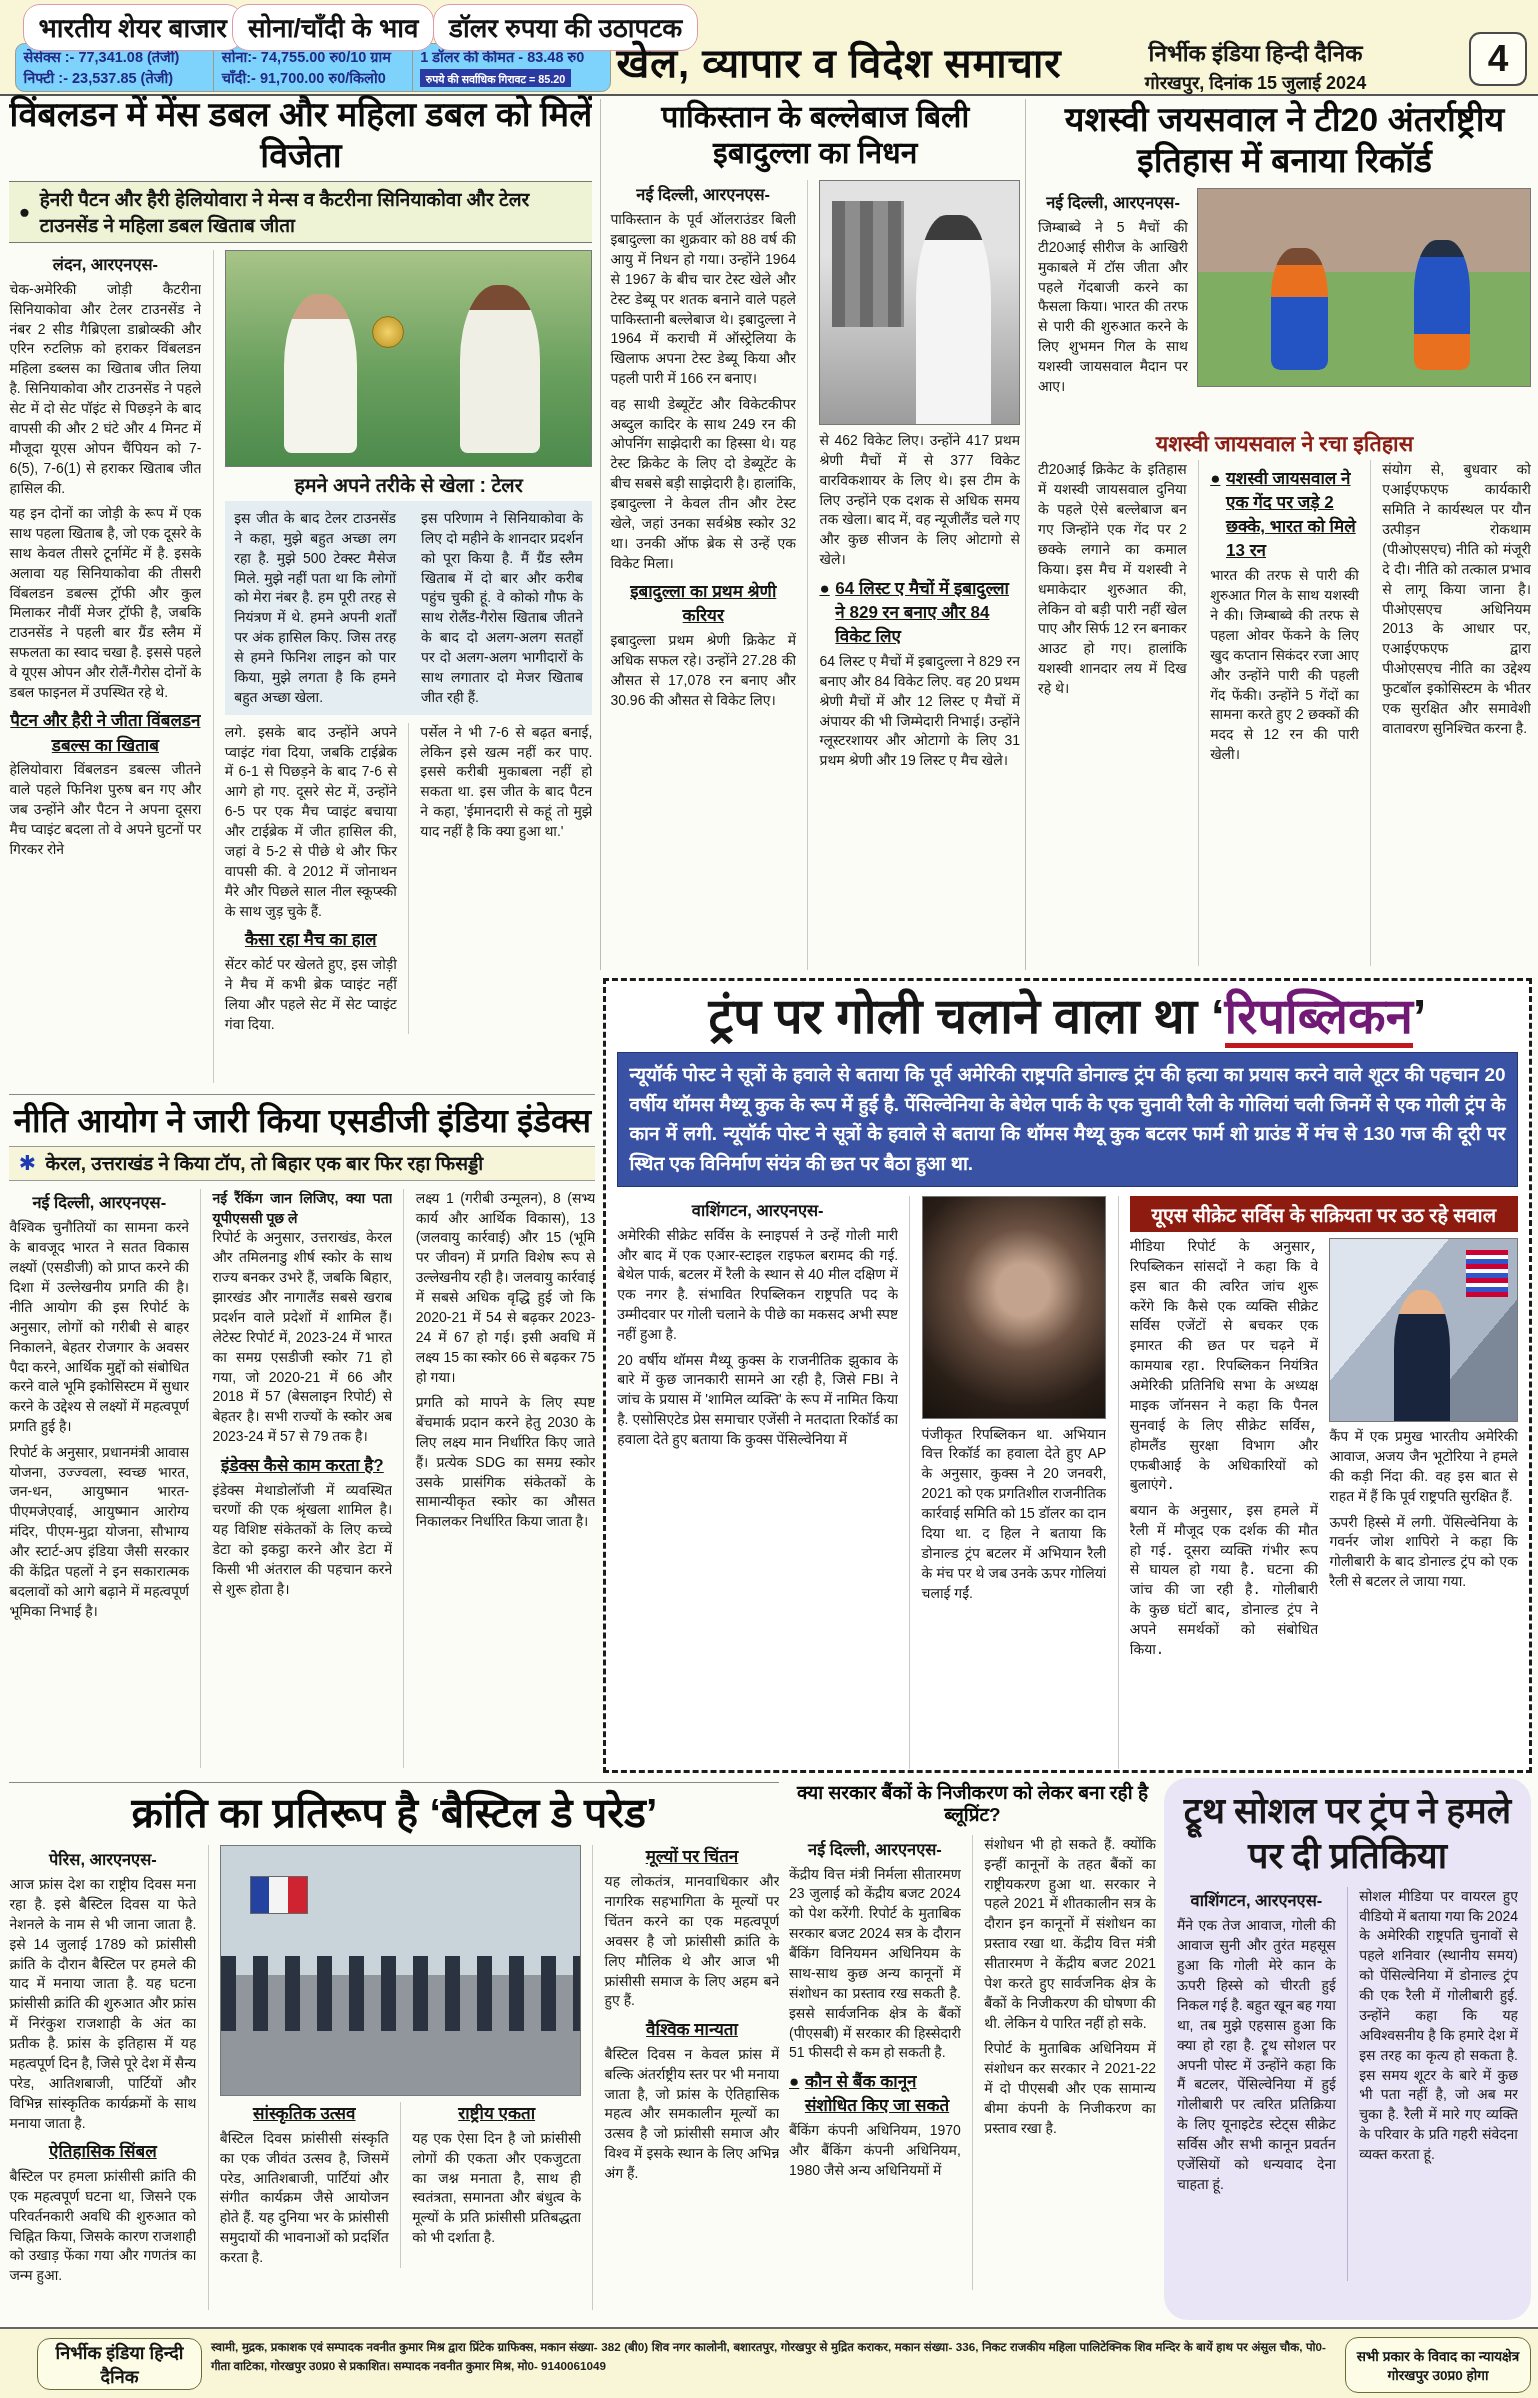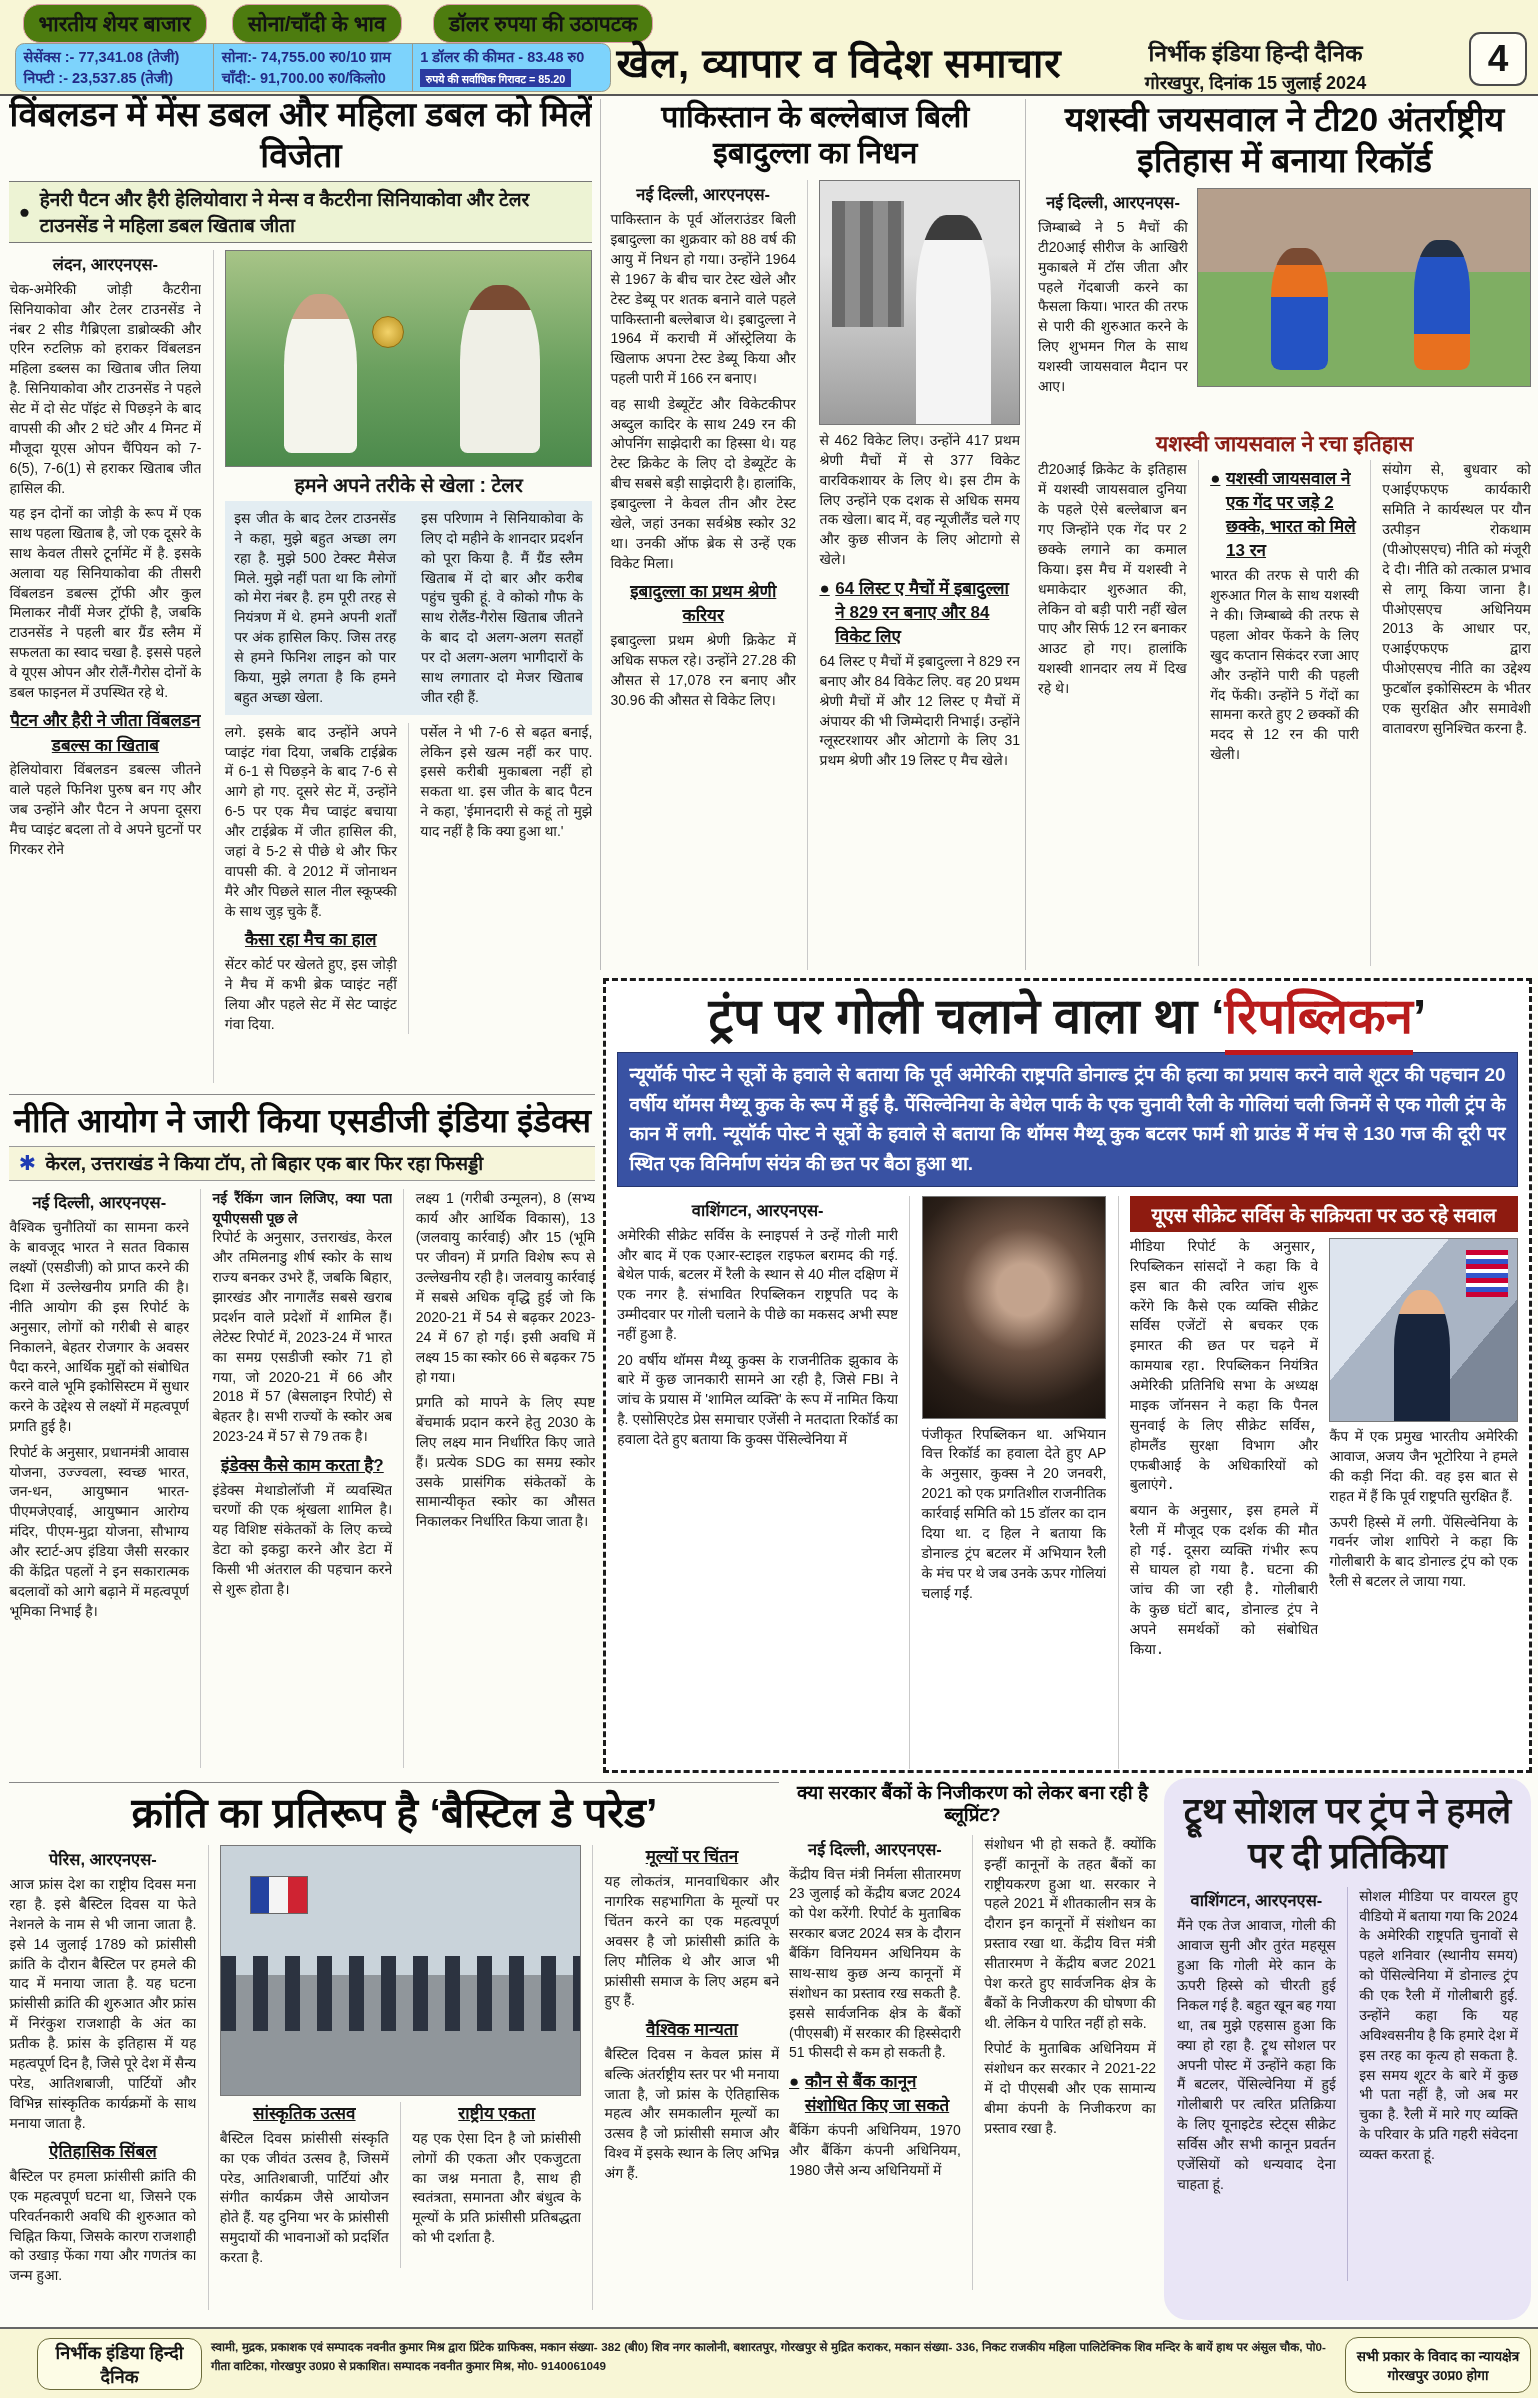--- a/index.html
+++ b/index.html
@@ -3,22 +3,22 @@
 <meta charset="utf-8">
 <style>
   *{margin:0;padding:0;box-sizing:border-box;}
   html,body{background:#9a9a9a;}
   body{font-family:"Liberation Sans","DejaVu Sans",sans-serif;color:#161616;}
   .page{position:relative;width:1538px;height:2399px;background:#fcfcf6;overflow:hidden;margin:0 auto;}
   .abs{position:absolute;}
   .art{position:absolute;overflow:hidden;}
   
   .topbar{left:0;top:0;width:1538px;height:96px;background:#f8f6d6;border-bottom:2.8px solid #555;}
-  .pill{position:absolute;top:3.7px;background:#4d7c0f;border:1.9px solid #dd9aa8;border-radius:17px;
-        font-weight:bold;font-size:21px;padding:4.7px 15px;white-space:nowrap;color:#131313;}
+  .pill{position:absolute;top:3.7px;background:#ffffff;border:1.9px solid #dd9aa8;border-radius:17px;
+        font-weight:bold;font-size:26px;padding:4.7px 15px;white-space:nowrap;color:#131313;}
   .tickframe{position:absolute;left:15px;top:43px;width:596px;height:49px;border:1.9px solid #9a9a8a;
              border-radius:9.4px;background:#7dd3fc;display:flex;}
   .tcell{flex:1;padding:2.8px 7.5px;overflow:hidden;}
   .tcell+.tcell{border-left:1.9px solid #9a9a8a;}
   .tline{font-weight:bold;font-size:14.5px;line-height:1.45;color:#232a86;white-space:nowrap;}
   .bluebar{display:inline-block;background:#2b3aa0;color:#fff;font-size:10.8px;font-weight:bold;
            padding:1.9px 5.6px;margin-top:0.9px;white-space:nowrap;}
   .section-title{left:614px;top:34px;width:450px;text-align:center;font-size:40px;font-weight:800;
                  letter-spacing:0.9px;color:#0c0c0c;white-space:nowrap;}
   .mast{left:1068px;top:37px;width:375px;text-align:center;}
@@ -65,21 +65,21 @@
   .ph-trump::after{content:"";position:absolute;right:5%;top:6%;width:22%;height:26%;
      background:repeating-linear-gradient(180deg,#c03 0 4.7px,#fff 4.7px 9.4px,#35c 9.4px 14px);}
   .ph-parade{background:linear-gradient(180deg,#c9d3da 0 52%,#90969b 52% 100%);}
   .ph-parade::before{content:"";position:absolute;left:0;top:44%;width:100%;height:30%;
      background:repeating-linear-gradient(90deg,#2c3340 0 15px,transparent 15px 32px);}
   .ph-parade::after{content:"";position:absolute;left:8%;top:12%;width:56px;height:36px;
      background:linear-gradient(90deg,#2442a0 0 33%,#f4f4f4 33% 66%,#cf2332 66% 100%);border:0.9px solid #666;}
   
   .trumpbox{border:3.7px dashed #1c1c1c;background:#fff;padding:7.5px 11.2px;}
   .t-head{font-size:49px;font-weight:800;text-align:center;line-height:1.1;margin:1.9px 0 7.5px;}
-  .t-red{color:#b91c1c;border-bottom:5.6px solid #c0181c;padding-bottom:7px;}
+  .t-red{color:#701a75;border-bottom:5.6px solid #c0181c;padding-bottom:0;}
   .lead{background:#3952a3;border:1.9px solid #26366e;color:#fff;font-weight:bold;font-size:19px;
         padding:7.5px 11.2px;text-align:justify;line-height:1.55;}
   .redbar{background:#8e1b10;color:#fff;font-weight:bold;font-size:19.7px;text-align:center;
           padding:4.7px 3.7px;margin-bottom:5.6px;white-space:nowrap;overflow:hidden;}
   
   .truthbox{background:#e9e5f6;border-radius:24px;padding:11.2px 13px;}
   .truth-h{font-size:36px;font-weight:800;text-align:center;line-height:1.25;margin-bottom:7.5px;font-family:Liberation Serif, serif;}
   
   .footer{left:0;top:2327px;width:1538px;height:71px;background:#f8f6d6;border-top:2.8px solid #666;}
   .fbox{position:absolute;border:1.9px solid #6b6b3a;border-radius:13px;background:#fdfce6;

